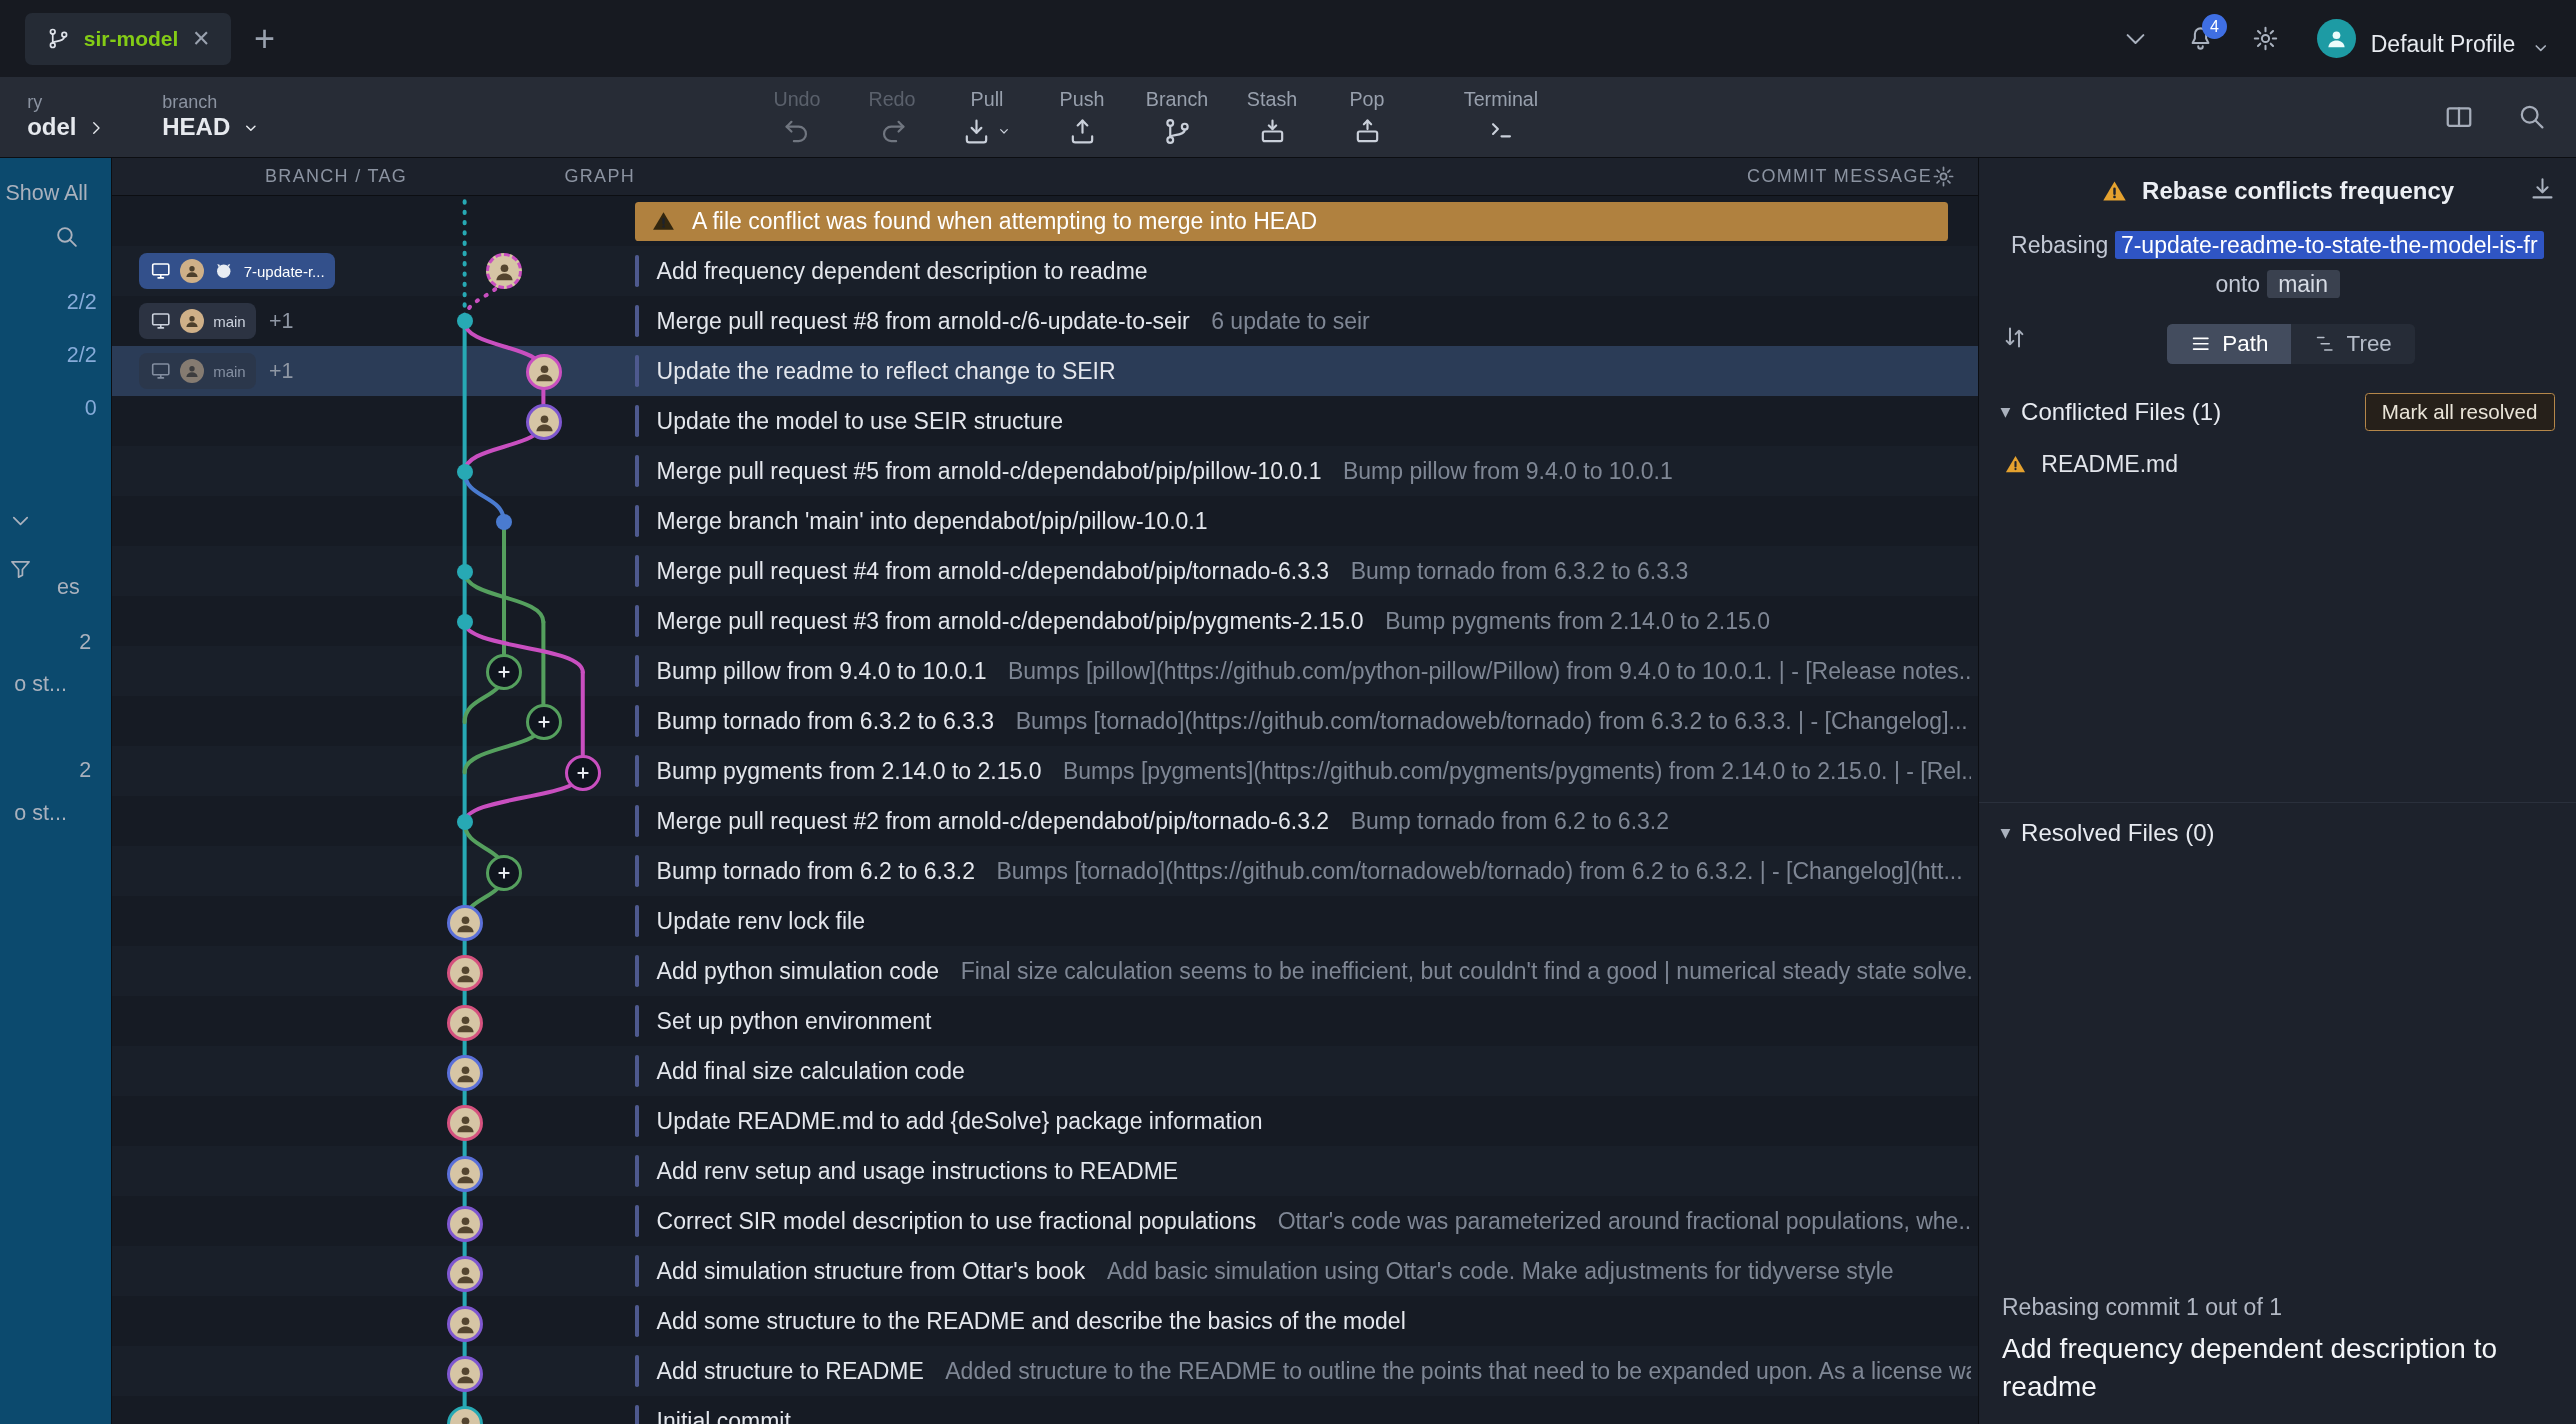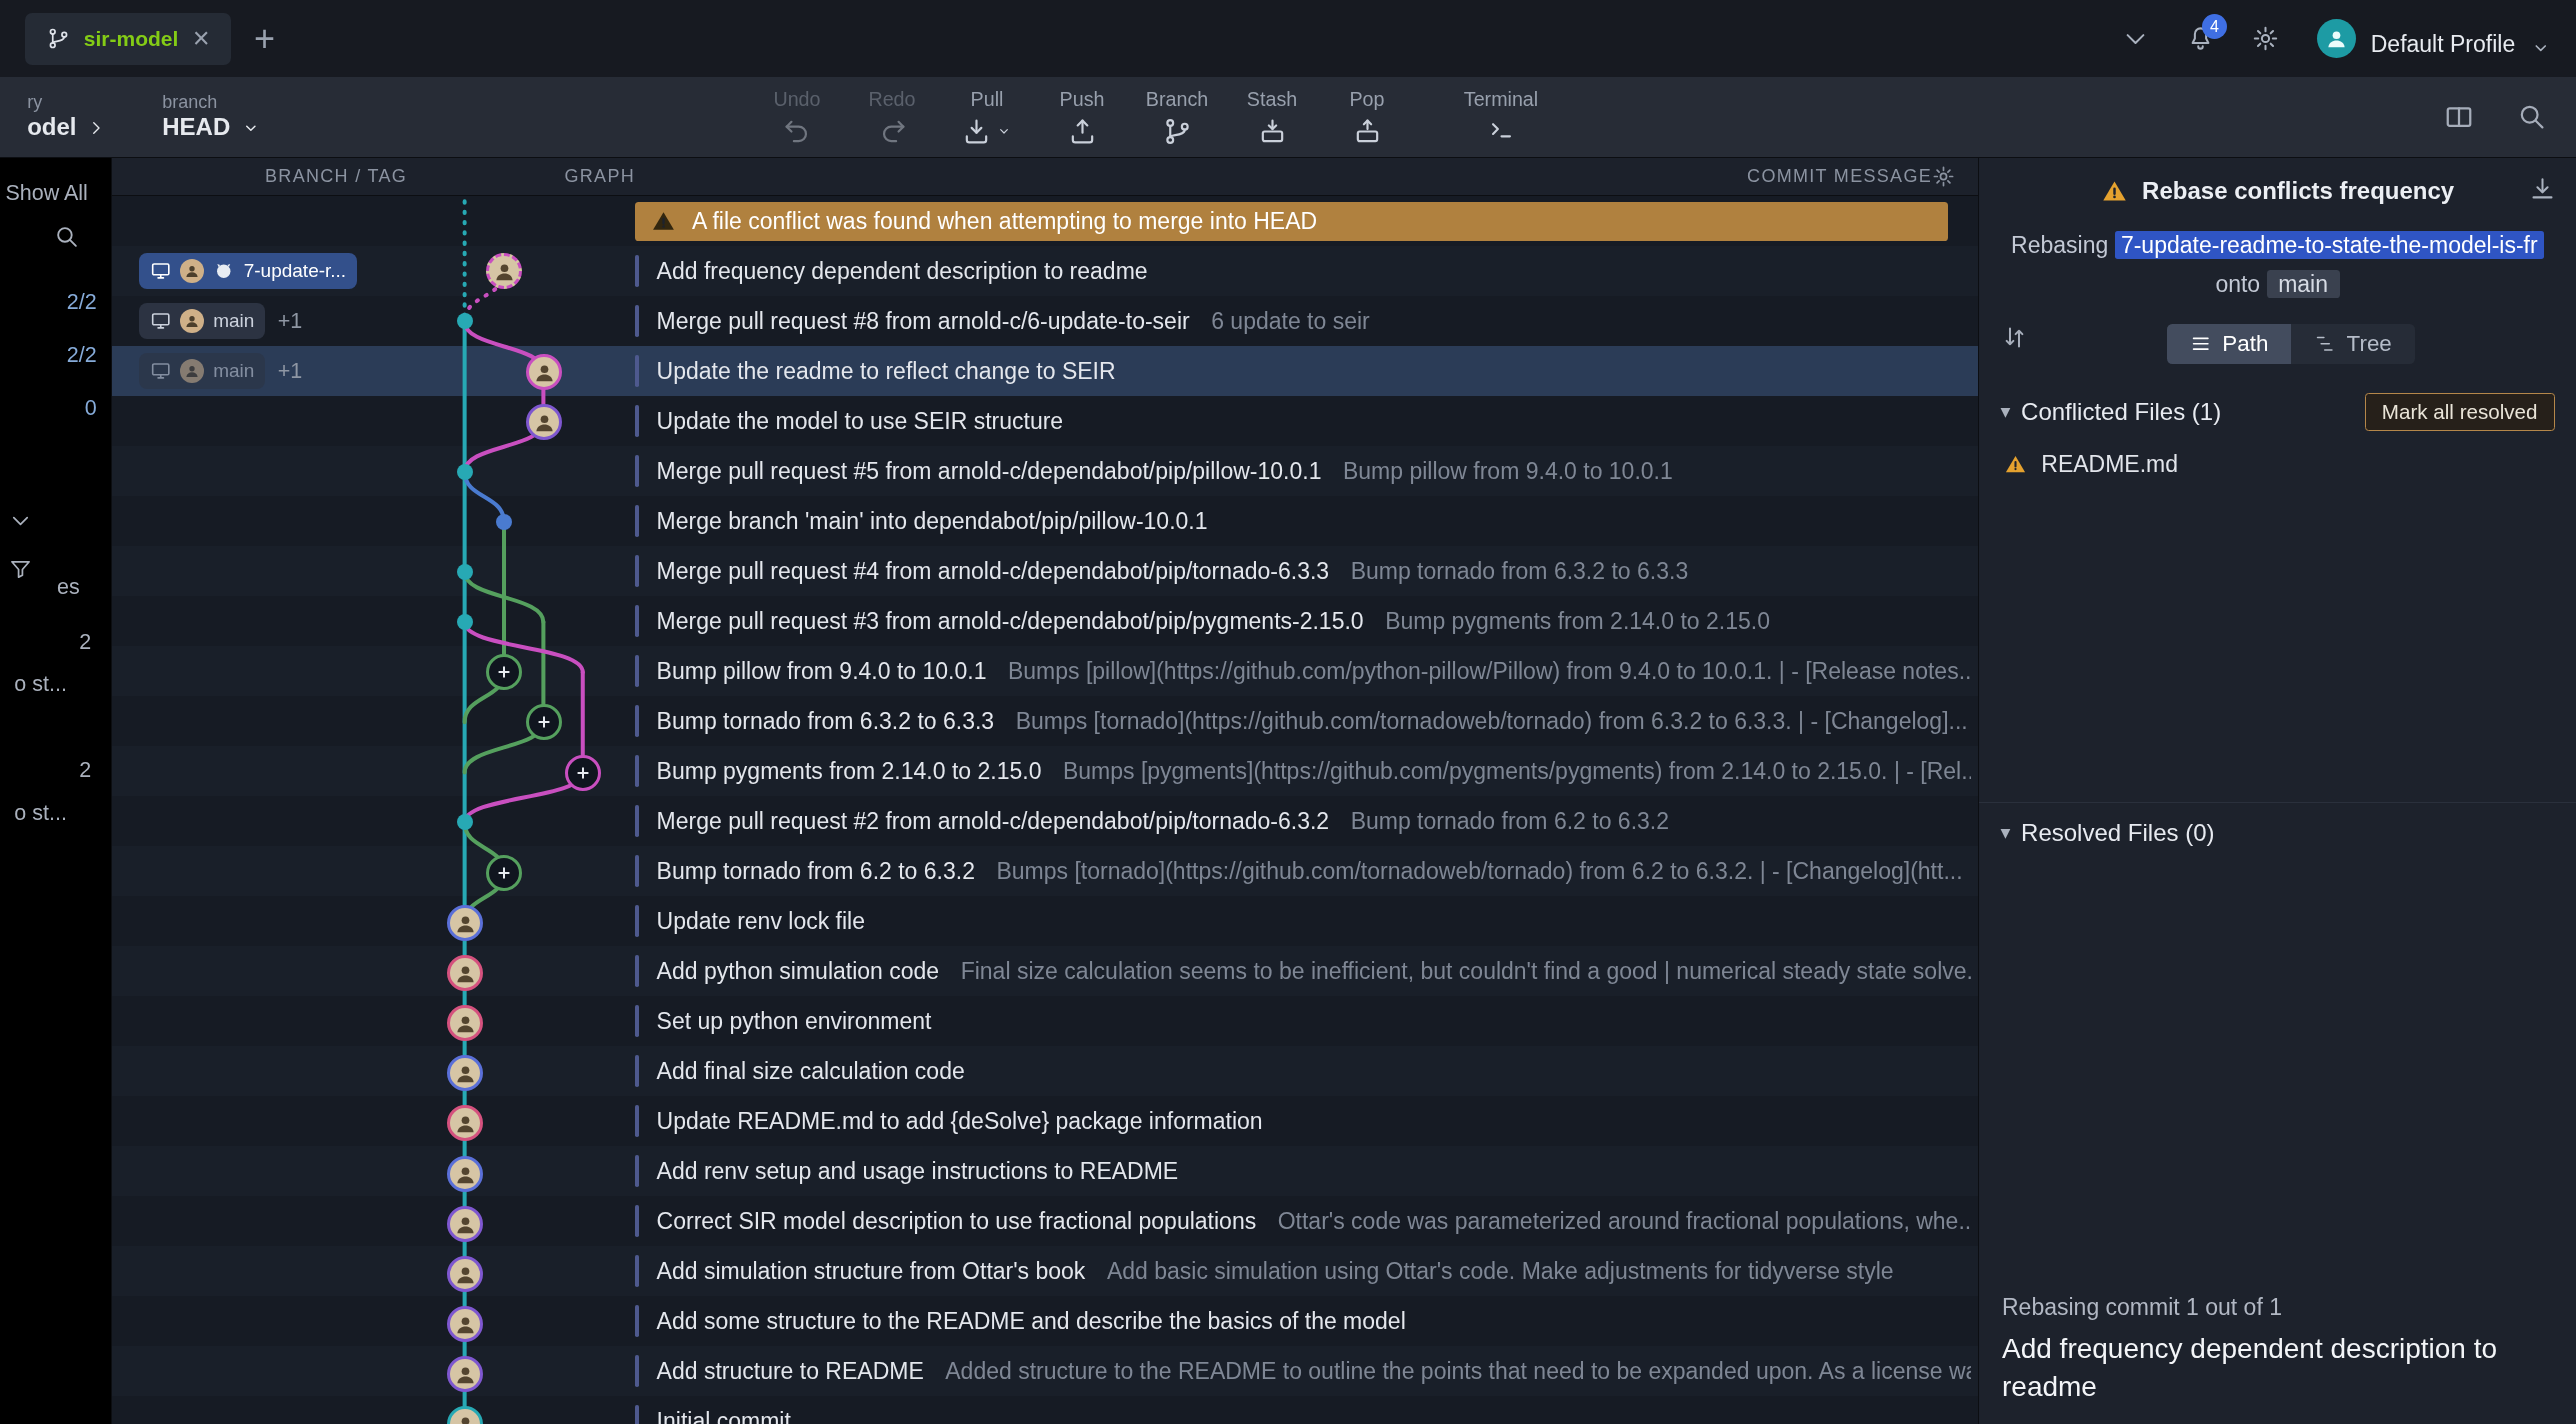--- a/index.html
+++ b/index.html
@@ -31,21 +31,21 @@
   .tb-btn { display:flex; flex-direction:column; align-items:center; gap:5.4px; min-width:86px; color:#cad0da; cursor:pointer; position:relative; }
   .tb-btn .lbl { color:#98a0ad; font-size:19.7px; }
   .tb-btn.disabled { opacity:.45; }
   .tb-btn.sep { margin-left:39px; }
   .tb-btn .ico { display:flex; align-items:center; gap:5.4px; }
   .tb-right { margin-left:auto; display:flex; gap:43px; color:#a6adba; }
 
   
   .content { display:flex; height:1267px; }
 
-  .leftrail { width:112px; flex:none; position:relative; background:#000000; border-right:0.9px solid #0c0e12; }
+  .leftrail { width:112px; flex:none; position:relative; background:#0c4a6e; border-right:0.9px solid #0c0e12; }
   .lr-item { position:absolute; font-size:21.5px; color:#aab1bd; white-space:nowrap; }
   .lr-count { color:#86abd9; }
 
   .main { flex:1; display:flex; flex-direction:column; min-width:0; background:#151921;text-align:right; }
   .colheader { height:38px; flex:none; display:flex; align-items:center; background:#1c212b; border-bottom:0.9px solid #0c0e12;
                font-size:18px; letter-spacing:1.3px; color:#8b93a1; }
   .ch-branch { width:295px; padding-left:50px; flex:none; }
   .ch-graph  { width:228px; flex:none; }
   .ch-msg { flex:1; }
   .ch-gear { padding-right:23px; color:#8b93a1; }
@@ -57,21 +57,21 @@
   .grow.selected { background:#2b3c57; }
   .cell-branch { width:295px; padding-left:27px; display:flex; align-items:center; gap:9px; overflow:hidden; flex:none; }
   .cell-graph { width:228px; flex:none; }
   .cell-msg { flex:1; display:flex; align-items:center; min-width:0; overflow:hidden; padding-right:7.2px; }
   .msg-bar { width:3.6px; height:32px; background:#4e598e; margin-right:18px; flex:none; border-radius:1.8px; }
   .msg-main { font-size:23px; color:#e4e7ed; white-space:nowrap; flex:none; }
   .msg-desc { font-size:23px; color:#7f8795; white-space:nowrap; margin-left:21.5px; overflow:hidden; }
   .banner { flex:1; display:flex; align-items:center; gap:16px; background:#b0813f; height:39px; border-radius:3.6px;
             margin-right:23px; padding:0 16px; color:#fff; font-size:23px; white-space:nowrap; overflow:hidden; }
   .pill { display:inline-flex; align-items:center; gap:9px; height:36px; padding:0 10.7px; border-radius:8px;
-          background:#2c3342; color:#ccd2dd; font-size:19px; max-width:226px; overflow:hidden; white-space:nowrap; flex:none; }
+          background:#2c3342; color:#ccd2dd; font-size:15px; max-width:226px; overflow:hidden; white-space:nowrap; flex:none; }
   .pill.active { background:#33508b; color:#fff; }
   .pill.dim { opacity:.55; }
   .mini-avatar { width:24px; height:24px; border-radius:50%; background:#cfb088; color:#4c3f2c;
                  display:inline-flex; align-items:center; justify-content:center; overflow:hidden; flex:none; }
   .plus-badge { font-size:21.5px; color:#8f97a4; margin-left:3.6px; }
 
   .overlay { position:absolute; left:0; top:0; pointer-events:none; }
   .node { position:absolute; border-radius:50%; display:flex; align-items:center; justify-content:center; pointer-events:auto; }
   .node.avatar { width:36px; height:36px; border:3.6px solid; background:#d6c5a5; color:#54452f; overflow:hidden; }
   .node.bot    { width:36px; height:36px; border:3.6px solid; background:#10151f; color:#e8ecf2; }

